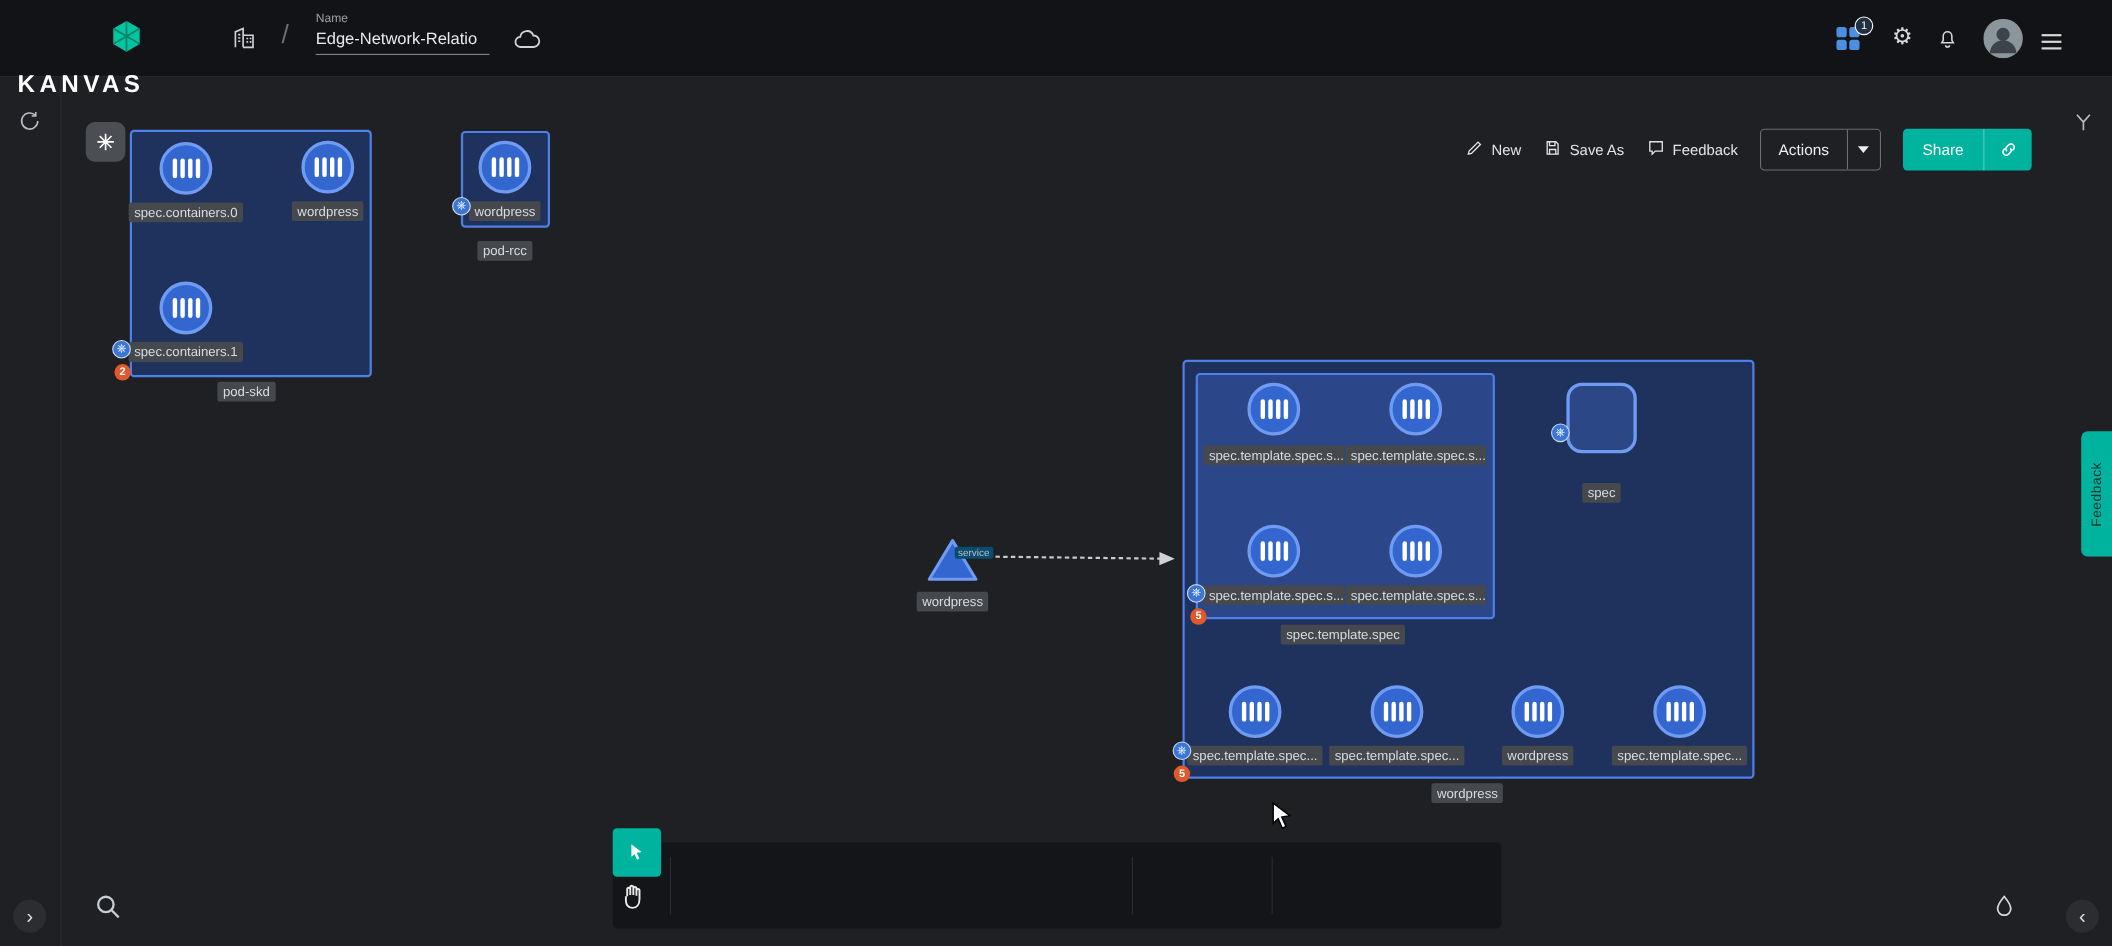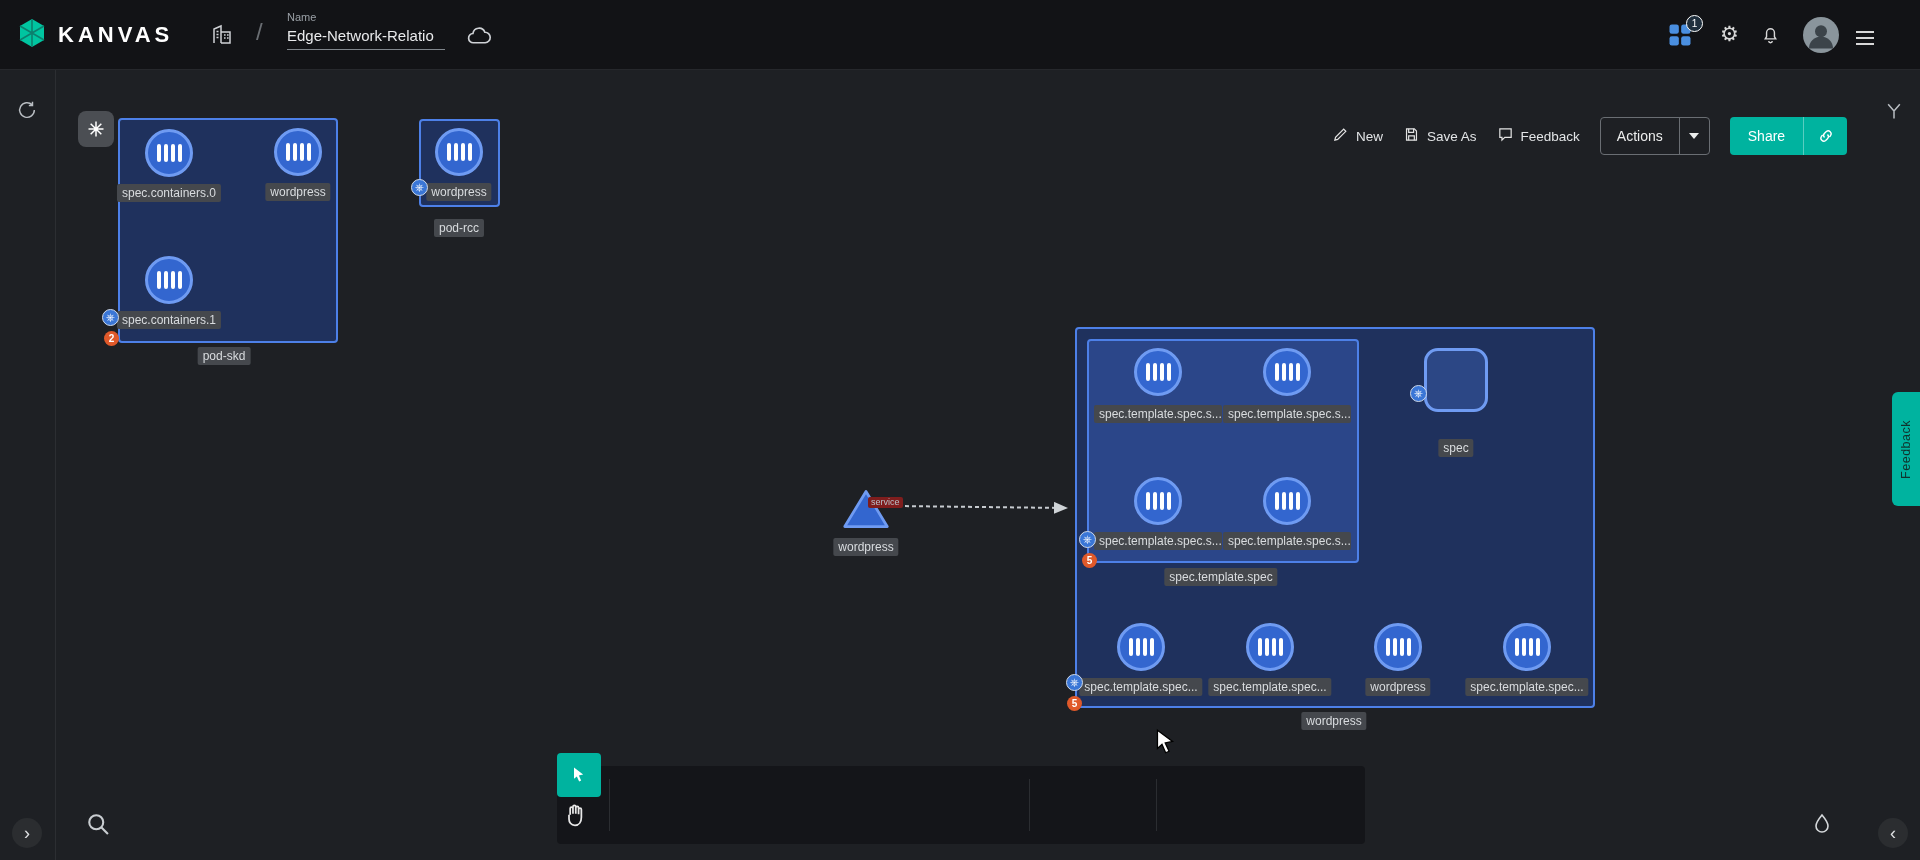--- a/index.html
+++ b/index.html
@@ -3,21 +3,21 @@
 <meta charset="utf-8">
 <style>
   * { margin:0; padding:0; box-sizing:border-box; }
   html,body { width:1920px; height:860px; overflow:hidden; background:#1e2024;
     font-family:"Liberation Sans", sans-serif; color:#e6e8ea; position:relative; }
 
   
   .header { position:absolute; top:0; left:0; width:1920px; height:70px;
     background:#121316; border-bottom:1px solid #26282c; z-index:40; }
   .header .abs { position:absolute; }
-  .logo { left:16px; top:17px; display:flex; align-items:center; gap:10px; }
+  .logo { left:16px; top:17px; display:flex; align-items:flex-end; gap:10px;flex-direction:column; }
   .wordmark { font-size:22px; font-weight:bold; letter-spacing:4px; color:#fff; }
   .slash { color:#6a6e73; font-size:24px; }
   .name-label { font-size:11px; color:#9aa0a6; margin-bottom:2px; }
   .name-input { background:transparent; border:none; border-bottom:1px solid #80868c;
     color:#e9eaec; font-size:15px; width:158px; padding:2px 0 5px; outline:none;
     font-family:"Liberation Sans", sans-serif; }
   .tabbar { left:968px; top:0; height:70px; display:flex; align-items:center; gap:42px; }
   .tab { display:flex; align-items:center; gap:8px; font-size:15px; cursor:pointer; }
   .tab.active { color:#e9eaec; }
   .tab.inactive { color:#6d7176; }
@@ -38,21 +38,21 @@
   .node { position:absolute; width:48px; height:48px; border-radius:50%;
     background:#3366cf; border:3px solid #6f9bf2; display:flex; align-items:center;
     justify-content:center; z-index:4; }
   .bars { display:flex; gap:3px; }
   .bar { width:4px; height:18px; background:#fff; border-radius:2px; }
   .rnode { position:absolute; width:64px; height:64px; border-radius:14px;
     background:rgba(70,115,210,0.35); border:3px solid #6f9bf2; z-index:4; }
   .chip { position:absolute; transform:translateX(-50%); background:#45484d;
     color:#d9dcdf; font-size:12px; line-height:1; padding:3px 5px; border-radius:2px;
     white-space:nowrap; z-index:5; }
-  .minichip { position:absolute; background:#7f1d1d; color:#b9c1c9; font-size:9px;
+  .minichip { position:absolute; background:#0c4a6e; color:#b9c1c9; font-size:9px;
     line-height:1; padding:1px 3px; border-radius:2px; z-index:6; }
   .kbadge { position:absolute; width:17px; height:17px; border-radius:50%;
     background:#3a76d6; border:1px solid #cfd9e8; color:#fff; font-size:11px;
     line-height:15px; text-align:center; z-index:6; }
   .obadge { position:absolute; width:15px; height:15px; border-radius:50%;
     background:#e0592a; color:#fff; font-size:10px; font-weight:bold; display:flex;
     align-items:center; justify-content:center; z-index:6; }
   .snowbtn { position:absolute; left:78px; top:111px; width:36px; height:36px;
     border-radius:8px; background:#4b4e53; display:flex; align-items:center;
     justify-content:center; z-index:6; }

